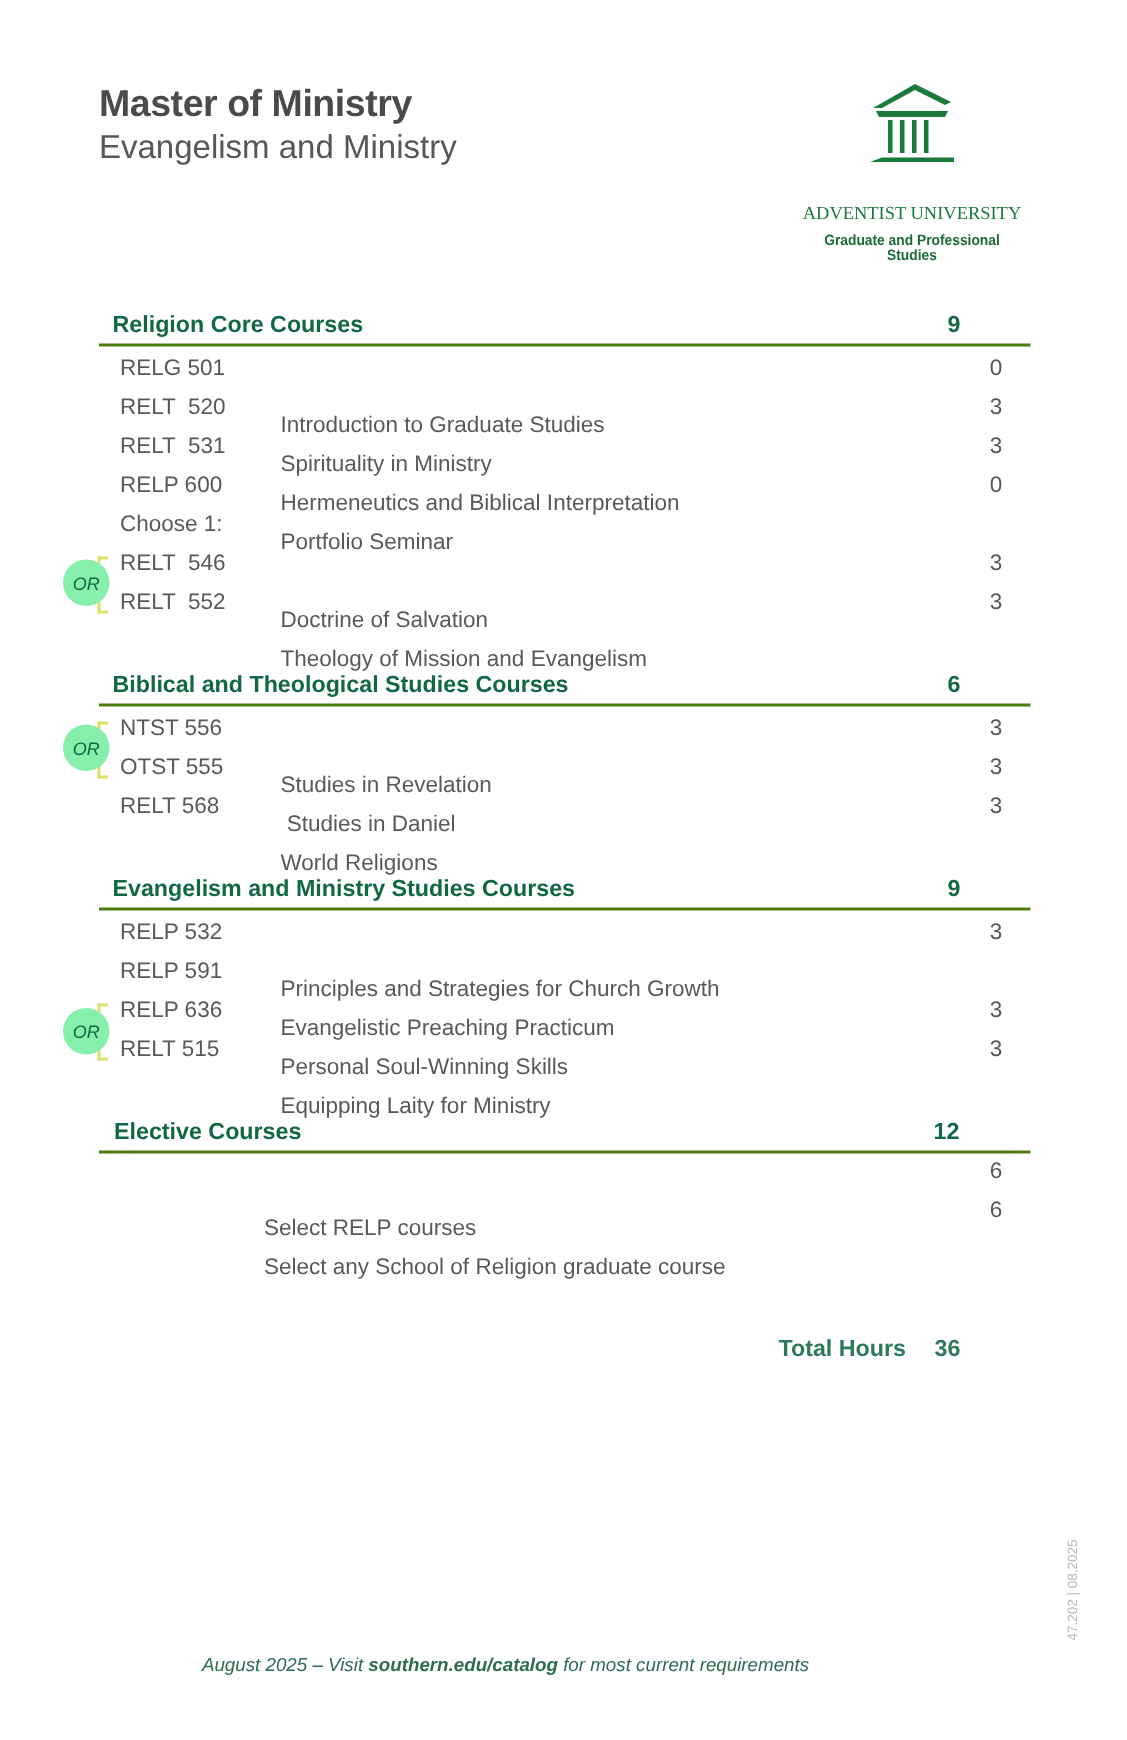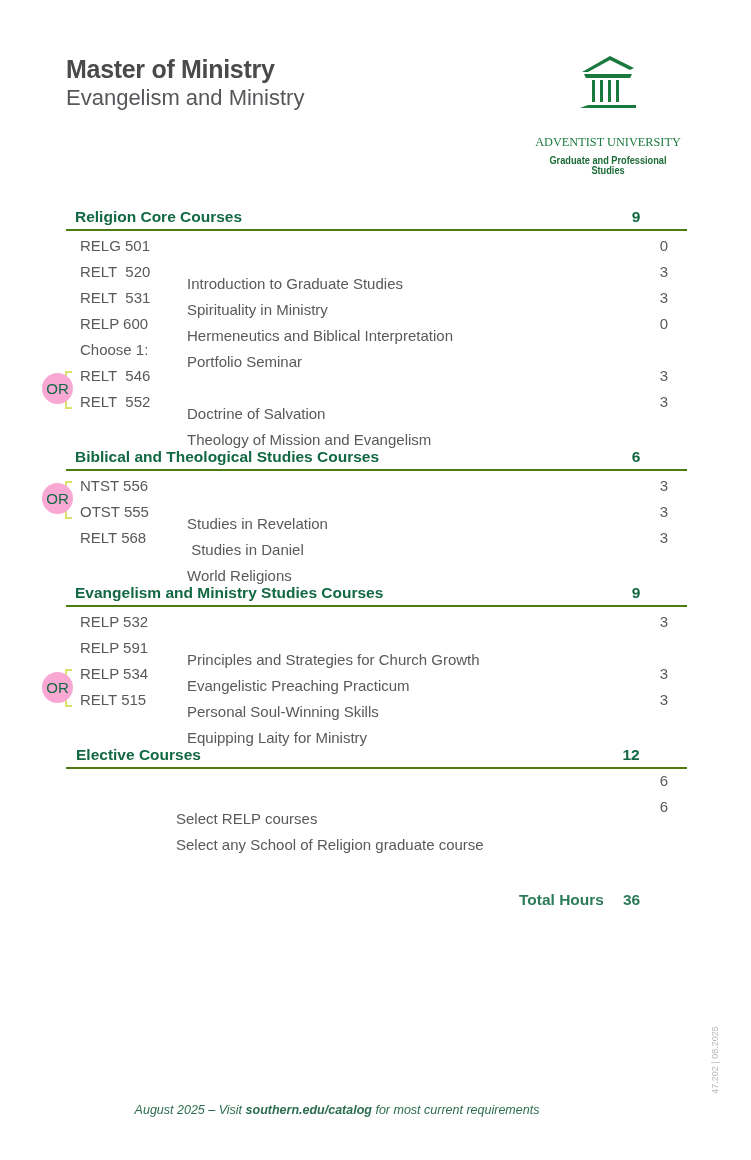--- a/index.html
+++ b/index.html
@@ -18,21 +18,21 @@
     .section-head { position: absolute; left: 66px; width: 621px; height: 26px; border-bottom: 2px solid #4d7c0f; }
     .section-head .name { position: absolute; left: 9px; top: 3px; font-size: 15.5px; font-weight: bold; color: #126842; }
     .section-head .total { position: absolute; left: 564px; top: 3px; font-size: 15.5px; font-weight: bold; color: #126842; text-align: center; width: 12px; }
     .section-head .total.wide { left: 555px; width: 20px; }
 
     .row { position: absolute; left: 80px; width: 600px; height: 20px; font-size: 15px; color: #58595c; }
     .row .code { position: absolute; left: 0; top: 0; white-space: pre; }
     .row .title-txt { position: absolute; left: 107px; top: 0; white-space: pre; margin-top: 38px; }
     .row .hrs { position: absolute; left: 578px; top: 0; width: 12px; text-align: center; }
 
-    .or-badge { position: absolute; left: 42px; width: 31px; height: 31px; border-radius: 50%; background: #f9a8d4; color: #126842; font-size: 15px; display: flex; align-items: center; justify-content: center; }
+    .or-badge { position: absolute; left: 42px; width: 31px; height: 31px; border-radius: 50%; background: #86efac; color: #126842; font-size: 12px; display: flex; align-items: center; justify-content: center; font-style: italic; }
     .bracket { position: absolute; left: 65px; width: 7px; border: 2px solid #dde06a; border-right: none; }
 
     .total-hours { position: absolute; top: 891px; font-size: 15.5px; font-weight: bold; color: #2c7a5a; }
 
     .footer { position: absolute; left: 0; top: 1103px; width: 674px; text-align: center; font-size: 12.5px; font-style: italic; color: #2c6d4f; }
     .footer b { font-weight: bold; }
 
     .side-code { position: absolute; left: 670px; top: 1055px; transform: rotate(-90deg); transform-origin: center; font-size: 9px; color: #b8b8b8; white-space: nowrap; width: 90px; text-align: center; }
   </style>
 </head>
@@ -129,21 +129,21 @@
   <span class="hrs">3</span>
 </div>
 <div class="row" style="top:639px;">
   <span class="code">RELP 591</span>
   <span class="title-txt">Evangelistic Preaching Practicum</span>
   <span class="hrs"></span>
 </div>
 <div class="bracket" style="top:669px; height:38px;"></div>
 <div class="or-badge" style="top:672px;">OR</div>
 <div class="row" style="top:665px;">
-  <span class="code">RELP 534</span>
+  <span class="code">RELP 636</span>
   <span class="title-txt">Personal Soul-Winning Skills</span>
   <span class="hrs">3</span>
 </div>
 <div class="row" style="top:691px;">
   <span class="code">RELT 515</span>
   <span class="title-txt">Equipping Laity for Ministry</span>
   <span class="hrs">3</span>
 </div>
 
 <div class="section-head" style="top:743px;">

